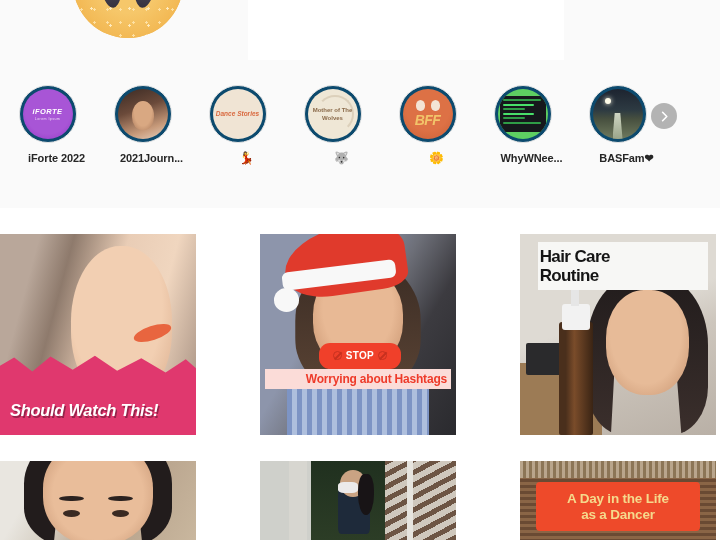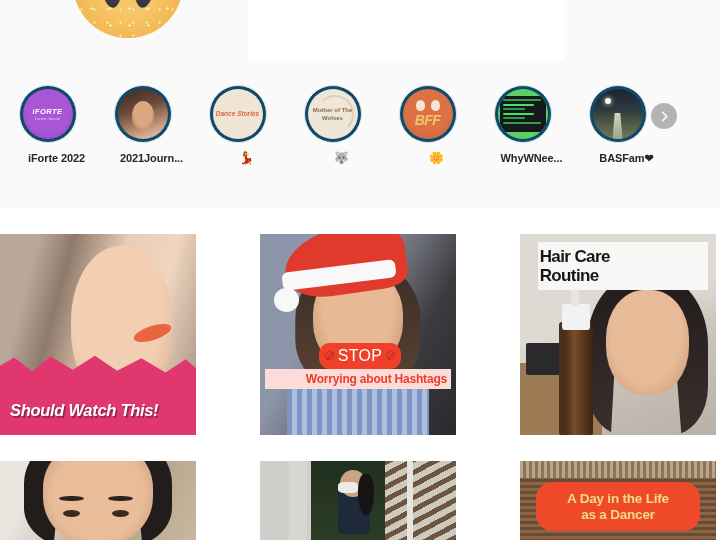--- a/index.html
+++ b/index.html
@@ -211,21 +211,21 @@
     background:#f8f8f8; border-radius:50%;}
   .p2-top{ position:absolute; left:14%; bottom:0; width:72%; height:28%;
     background:
       repeating-linear-gradient(90deg,#7d94c4 0 5px,#aebfdd 5px 10px),
       #93a8cf;
   }
   .p2-stop{
     position:absolute; left:30%; top:54%; width:42%; height:13%;
     background:#f0402a; border-radius:11px;
     display:flex; align-items:center; justify-content:center; gap:4px;
-    color:#fff; font-size:16px; font-weight:normal; letter-spacing:.3px;
+    color:#fff; font-size:10px; font-weight:bold; letter-spacing:.3px;
   }
   .p2-no{ width:9px;height:9px;border-radius:50%;border:1.6px solid #c7301f; position:relative;}
   .p2-no:after{content:"";position:absolute;left:-1px;top:3px;width:10px;height:1.6px;background:#c7301f;transform:rotate(-45deg);}
   .p2-band{
     position:absolute; left:5px; right:5px; top:67%;
     background:#fbdcd8; padding:3px 4px;
     color:#ee3b2a; font-size:12px; font-weight:bold; text-align:right;
     letter-spacing:-.2px;
   }
 
@@ -283,21 +283,21 @@
     background:#181416; border-radius:40% 40% 50% 50%;}
   .p5-rail{ position:absolute; right:22%; top:0; width:3%; height:100%; background:#e6e4de;}
 
   
   .p6-bg{ position:absolute; inset:0;
     background:repeating-linear-gradient(#6a4a33 0 3px,#8a6546 3px 6px);}
   .p6-top{ position:absolute; left:0; top:0; width:100%; height:22%;
     background:repeating-linear-gradient(90deg,#b9a58c 0 3px,#8c7556 3px 6px);}
   .p6-badge{
     position:absolute; left:8%; top:27%; width:84%; height:62%;
-    background:#ee4a2a; border-radius:16px;
+    background:#ee4a2a; border-radius:4px;
     display:flex; align-items:center; justify-content:center;
     color:#f5d98c; font-size:13.5px; font-weight:bold; text-align:center;
     line-height:16px; letter-spacing:-.2px;
   }
 </style>
 </head>
 <body>
 
 <div class="profile-section">
 

